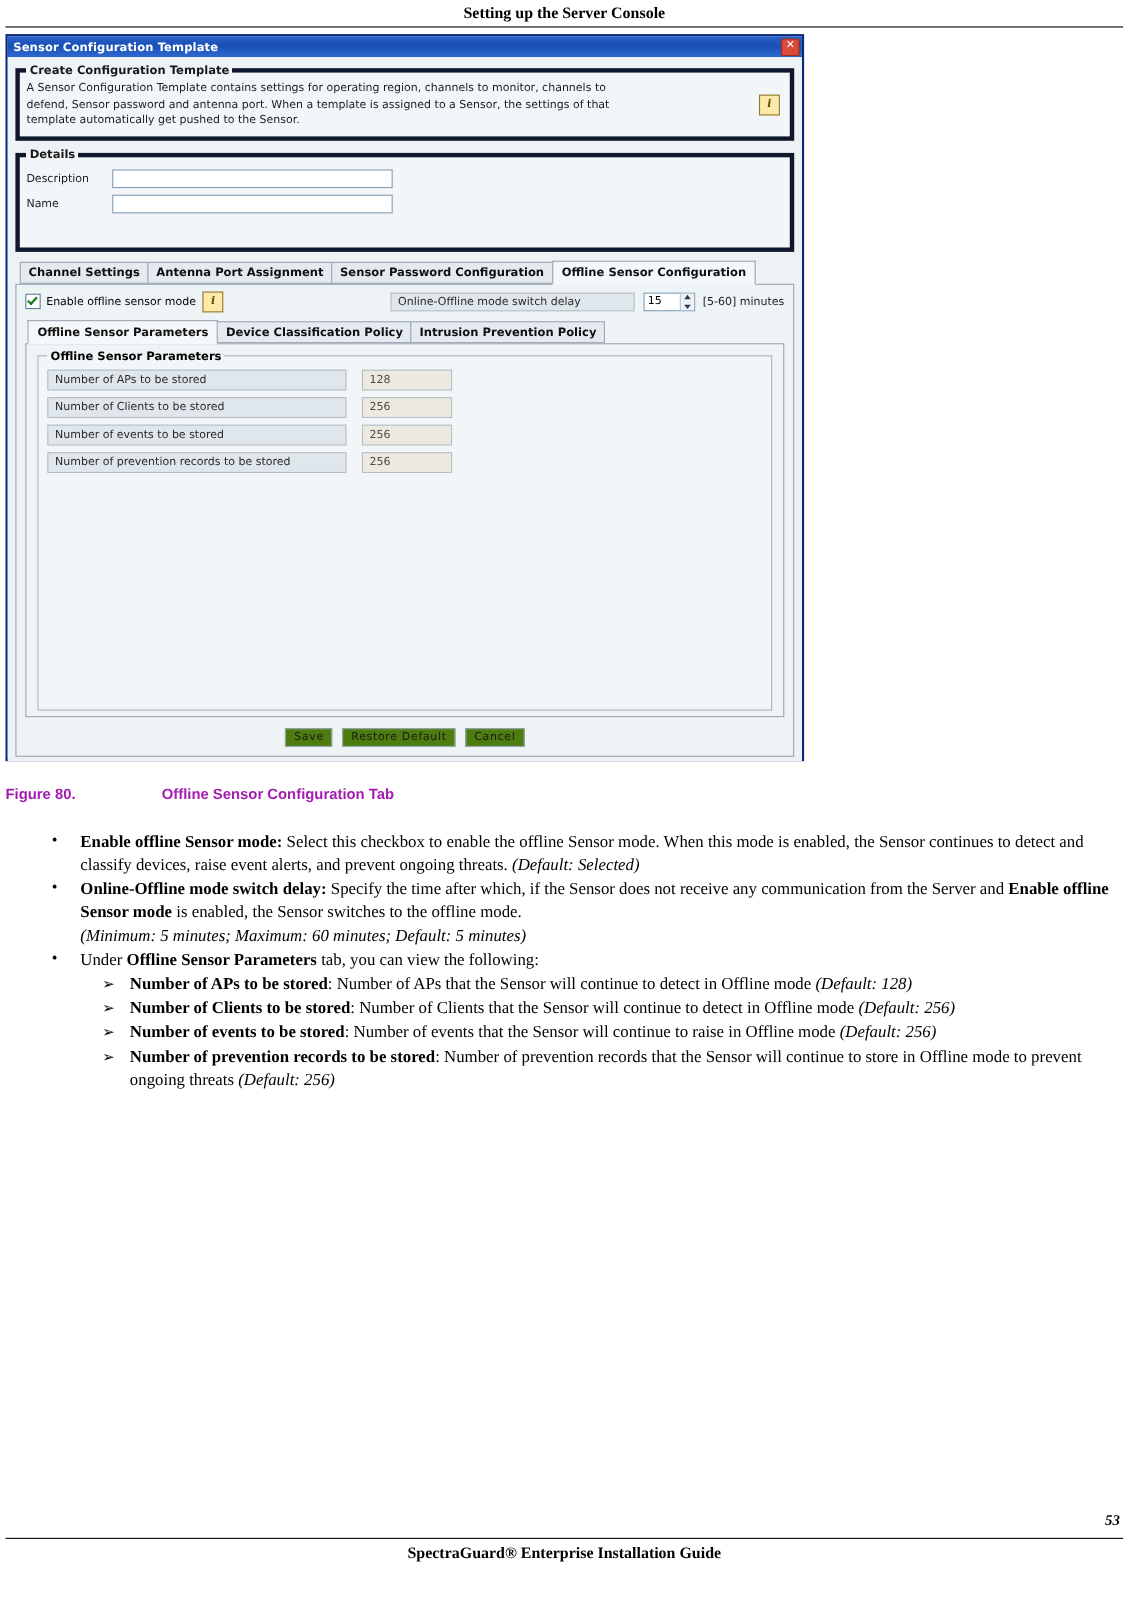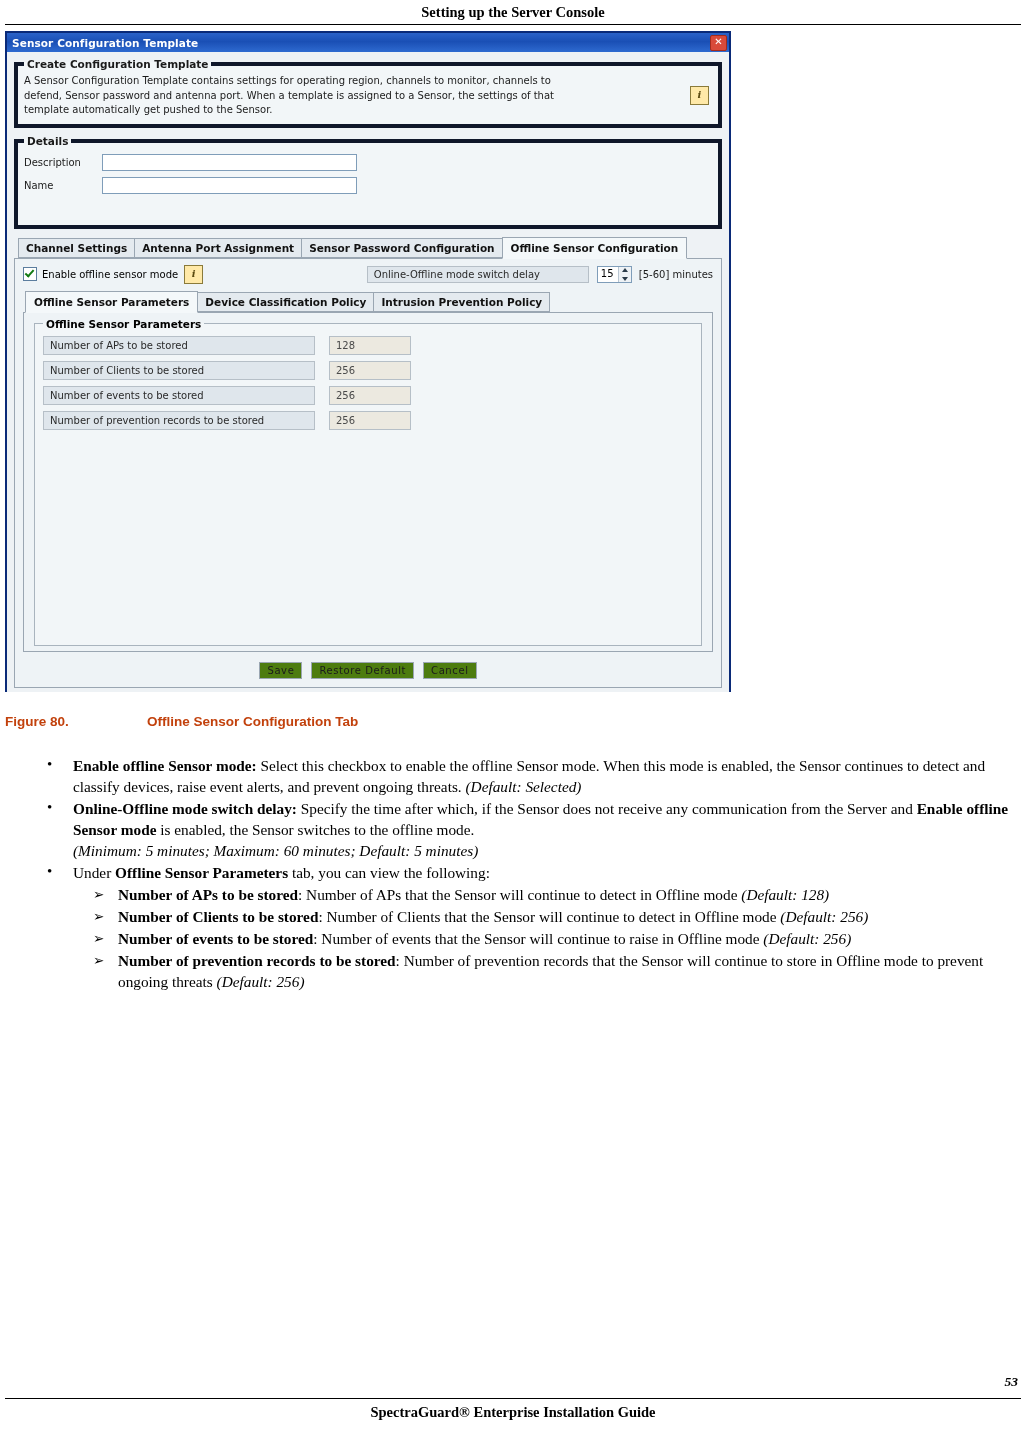--- a/index.html
+++ b/index.html
@@ -221,21 +221,21 @@
   }
   .spinner {
     display: flex;
     border: 1px solid #7f9db9;
     background: #fff;
     margin-left: 8px;
     height: 17px;
     box-sizing: border-box;
   }
   .spinner .val {
-    width: 20px;
+    width: 32px;
     font-size: 10px;
     text-align: left;
     padding: 1px 3px;
     box-sizing: border-box;
     font-family: "DejaVu Sans", sans-serif;
   }
   .spinner .arrows {
     width: 13px;
     border-left: 1px solid #b9c6d2;
     background: #eef2f6;
@@ -328,21 +328,21 @@
   }
 
   
   .figcap {
     position: absolute;
     top: 714px;
     left: 5px;
     font-family: "Liberation Sans", sans-serif;
     font-weight: bold;
     font-size: 13.5px;
-    color: #c2410c;
+    color: #a21caf;
   }
   .figcap .num { display: inline-block; width: 100px; }
   .figcap .lbl { display: inline-block; margin-left: 42px; }
 
   
   .body-copy {
     position: absolute;
     top: 755px;
     left: 5px;
     width: 1016px;

